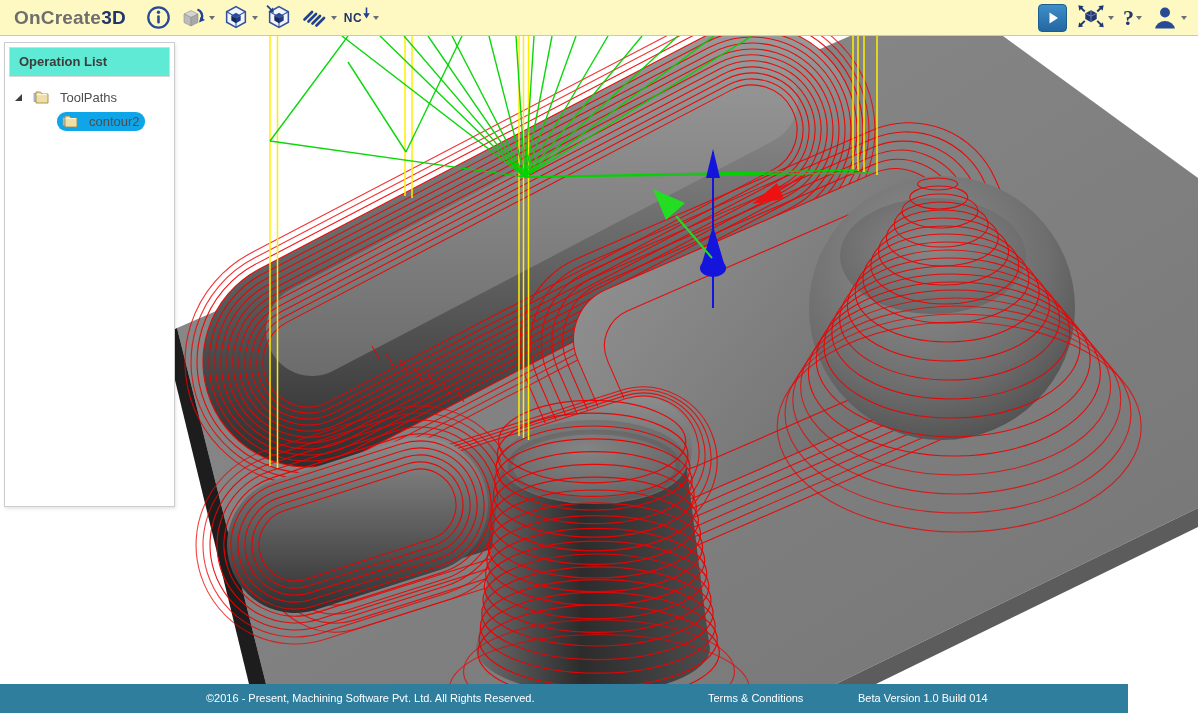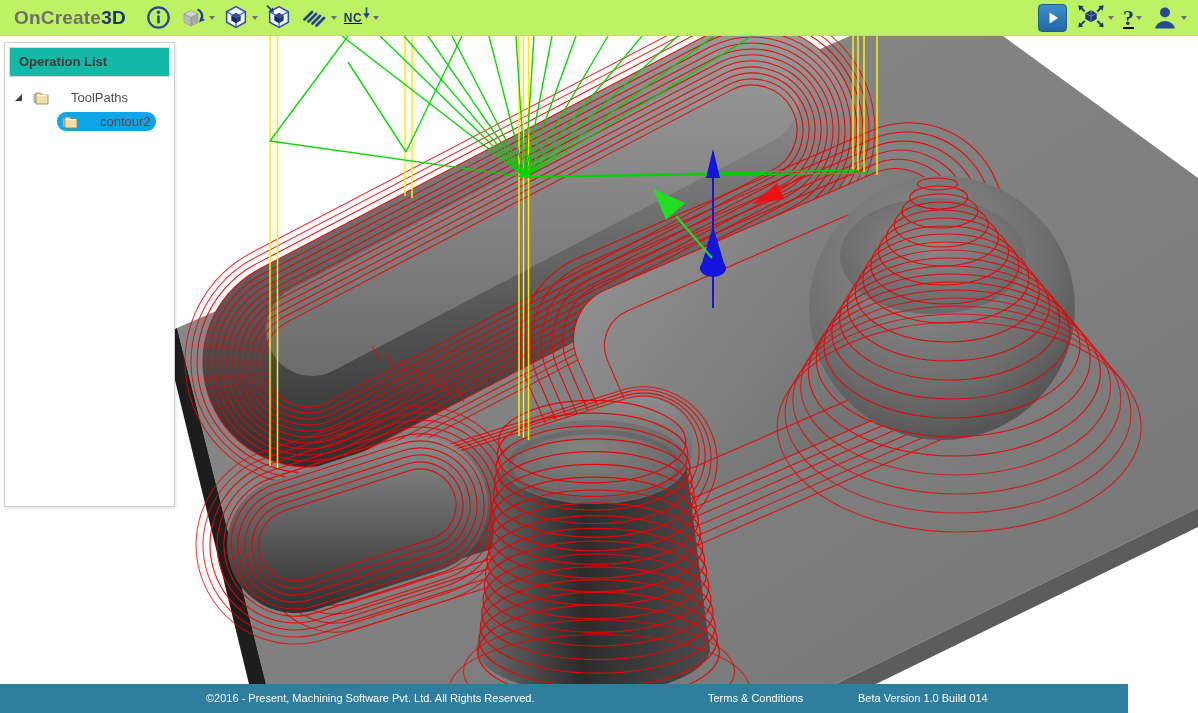--- a/index.html
+++ b/index.html
@@ -1,48 +1,48 @@
 <!DOCTYPE html>
 <html><head>
 <meta charset="utf-8">
 <style>
   html,body{margin:0;padding:0;background:#ffffff;}
   body{width:1198px;height:713px;overflow:hidden;font-family:"Liberation Sans",sans-serif;}
   .app{position:relative;width:1198px;height:713px;background:#fff;}
 
   
-  .toolbar{position:absolute;top:0;left:0;width:1198px;height:36px;background:#bef264;
+  .toolbar{position:absolute;top:0;left:0;width:1198px;height:36px;background:#fef9c3;
            border-bottom:1px solid #c9c7c4;display:flex;align-items:center;box-sizing:border-box;}
   .brand{font-size:19px;font-weight:bold;color:#6e6e6e;margin-left:14px;white-space:nowrap;letter-spacing:.2px;}
   .brand .b3d{color:#22356a;}
-  .tgroup{display:flex;text-decoration:underline;}
+  .tgroup{display:flex;}
   .tgroup.left{margin-left:16px;gap:1px;}
   .tgroup.right{margin-left:auto;margin-right:8px;gap:3px;}
   .tbtn{display:flex;align-items:center;padding:1px 2px;cursor:pointer;border:1px solid transparent;border-radius:3px;}
   .caret{width:0;height:0;border-left:3.5px solid transparent;border-right:3.5px solid transparent;
          border-top:4px solid #6b6f75;margin-left:2px;}
   .nc{font-size:12px;font-weight:bold;color:#22356a;letter-spacing:.5px;}
   .play{width:27px;height:26px;background:linear-gradient(#3e8fc7,#2367a3);border:1px solid #1c5d93;
         border-radius:4px;display:flex;align-items:center;justify-content:center;}
   .qmark{font-size:22px;font-weight:bold;color:#22356a;font-family:"Liberation Serif",serif;line-height:22px;}
 
   
   .viewport{position:absolute;top:36px;left:0;width:1198px;height:648px;background:#fff;}
   #scene{position:absolute;left:0;top:0;}
 
   
   .panel{position:absolute;left:4px;top:6px;width:171px;height:465px;background:#fff;
          border:1px solid #cccccc;box-shadow:1px 2px 3px rgba(0,0,0,.10);box-sizing:border-box;}
-  .panel-header{margin:4px;height:28px;line-height:28px;background:#14b8a6;border:1px solid #d8d8d8;
+  .panel-header{margin:4px;height:28px;line-height:28px;background:#5eead4;border:1px solid #d8d8d8;
                 font-weight:bold;font-size:13px;color:#3c3c3c;padding-left:9px;}
   .tree{list-style:none;margin:8px 0 0 0;padding:0;font-size:13px;color:#4d4d4d;}
   .tree li{height:24px;display:flex;align-items:center;}
   .expander{width:0;height:0;border-bottom:7px solid #3f3f3f;border-left:7px solid transparent;
             margin:0 6px 0 10px;flex:0 0 auto;}
-  .titem{display:flex;align-items:flex-end;gap:22px;padding:2px 5px;}
+  .titem{display:flex;align-items:flex-start;gap:11px;padding:2px 5px;}
   .titem.selected{background:#0ea5e9;border-radius:9px;}
   .indent1{margin-left:52px;}
 
   
   .statusbar{position:absolute;left:0;top:684px;width:1128px;height:29px;background:#2f7e9e;color:#fff;font-size:11px;}
   .statusbar span{position:absolute;line-height:29px;white-space:nowrap;}
   .sb-copy{left:206px;}
   .sb-terms{left:708px;cursor:pointer;text-align:right;}
   .sb-version{left:858px;}
 </style>

